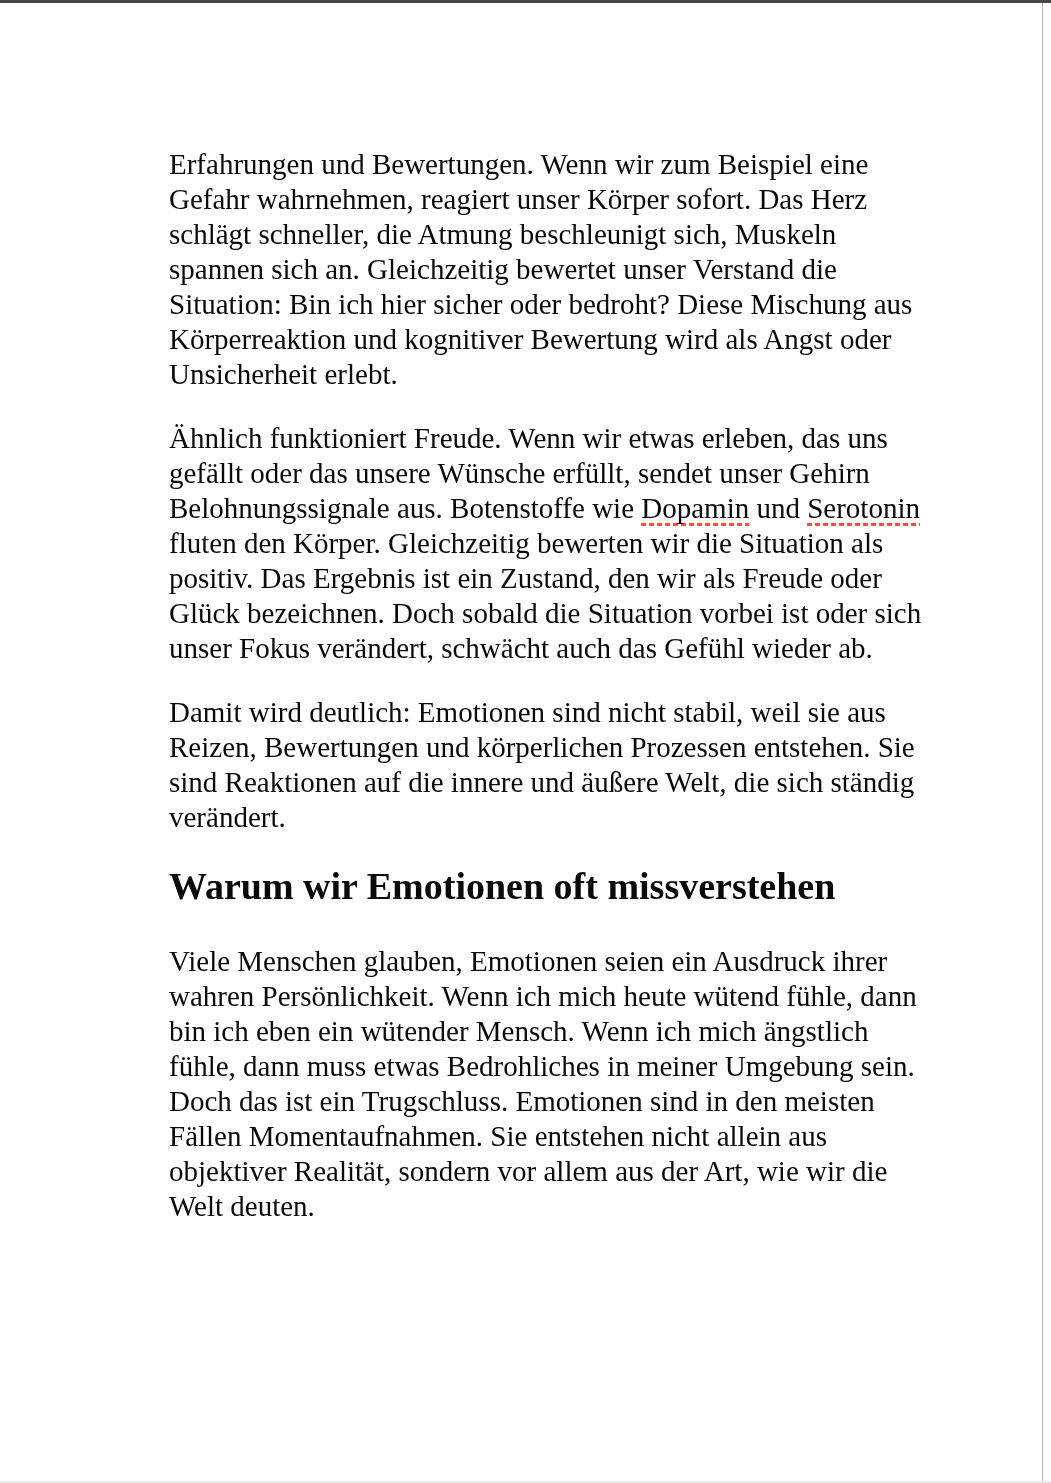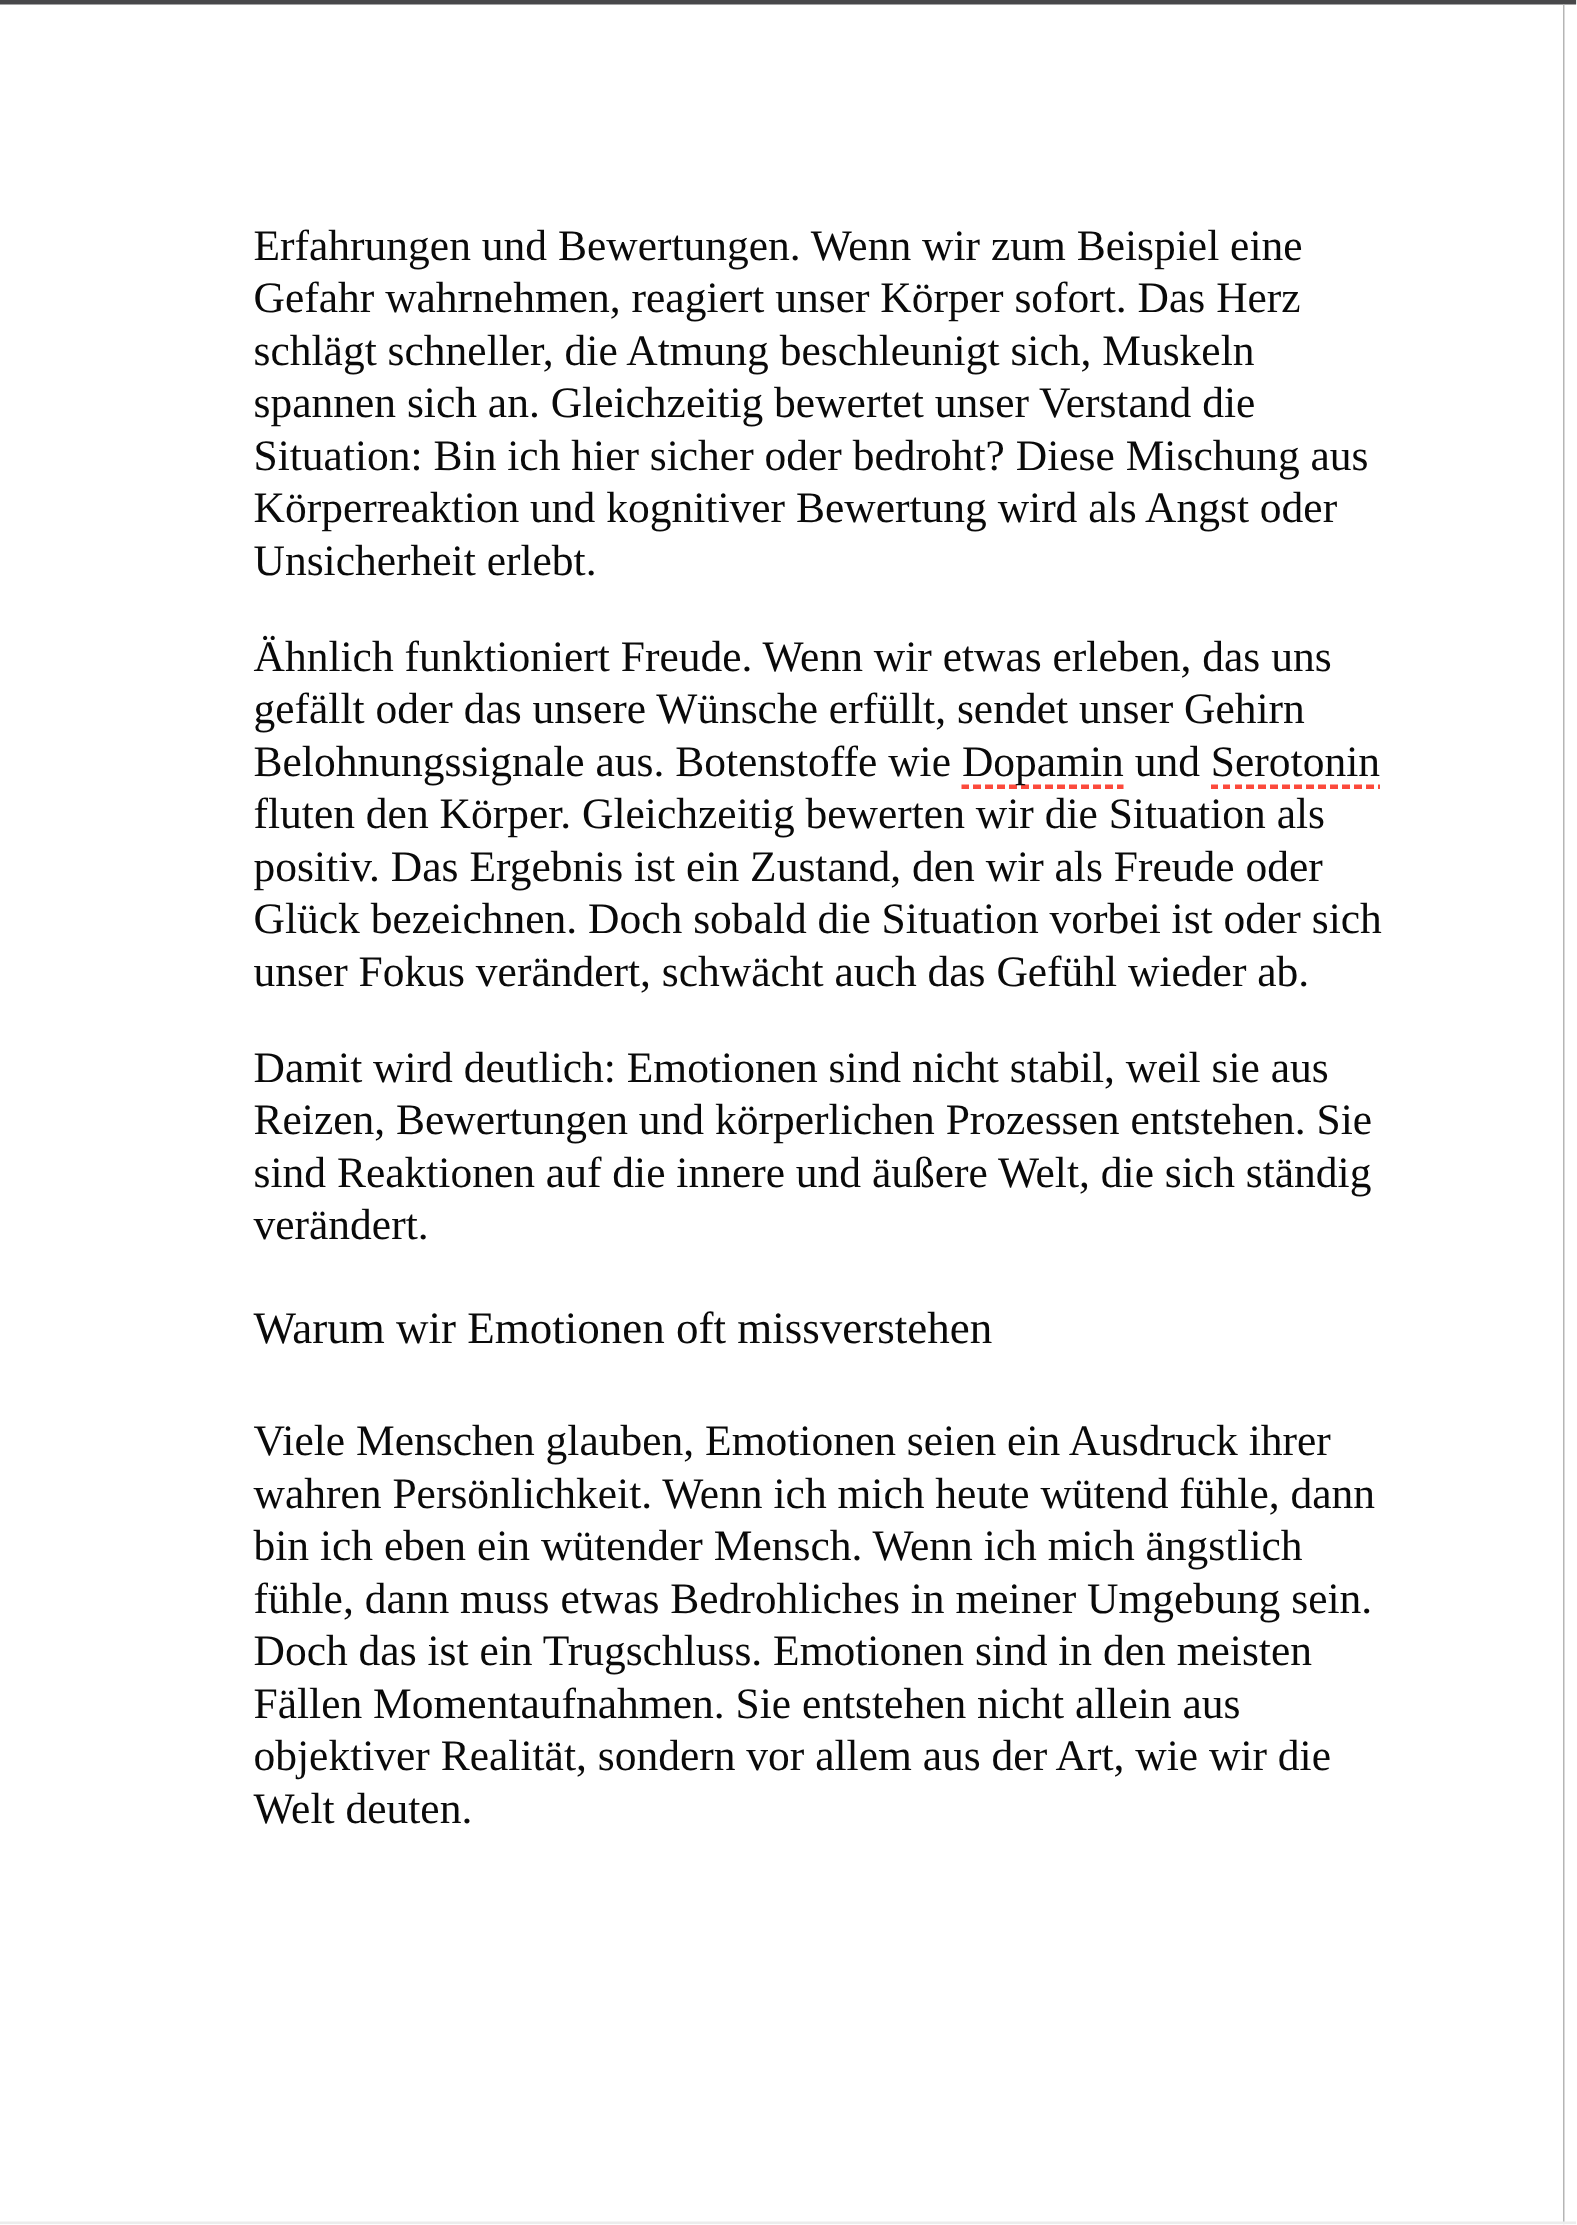--- a/index.html
+++ b/index.html
@@ -40,23 +40,23 @@
     }
     .page p {
       margin: 0 0 29px 0;
       font-size: 29px;
       line-height: 35px;
       font-weight: 400;
       hyphens: none;
     }
     .page h2 {
       margin: 0 0 36px 0;
-      font-size: 30px;
+      font-size: 38px;
       line-height: 44px;
-      font-weight: 400;
+      font-weight: 700;
     }
     .misspelled {
       padding-bottom: 2px;
       background-image: repeating-linear-gradient(
         to right,
         var(--spell, #fc4a3c) 0px, var(--spell, #fc4a3c) 5px,
         transparent 5px, transparent 8px
       );
       background-repeat: no-repeat;
       background-position: left bottom;

